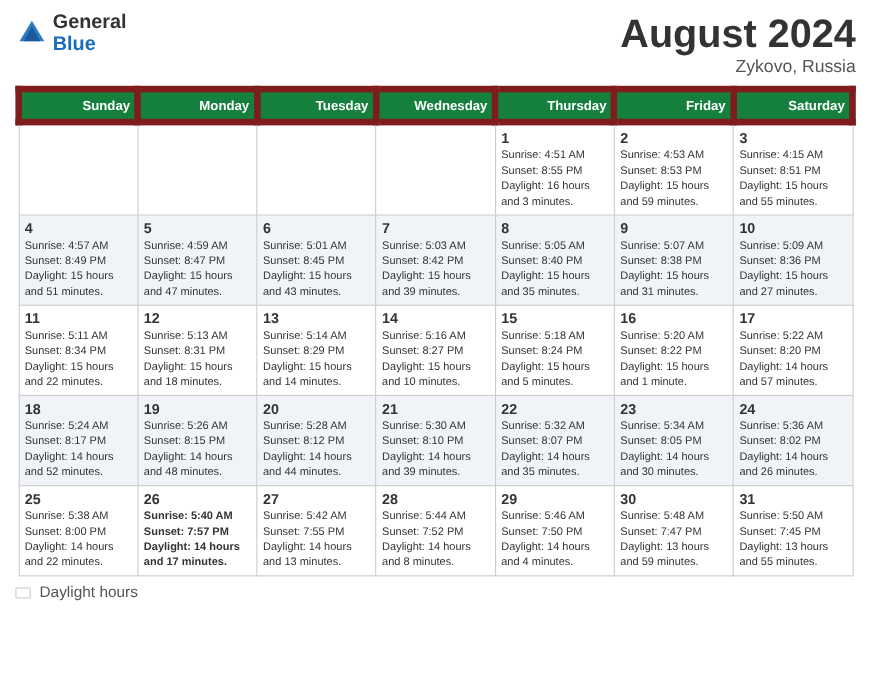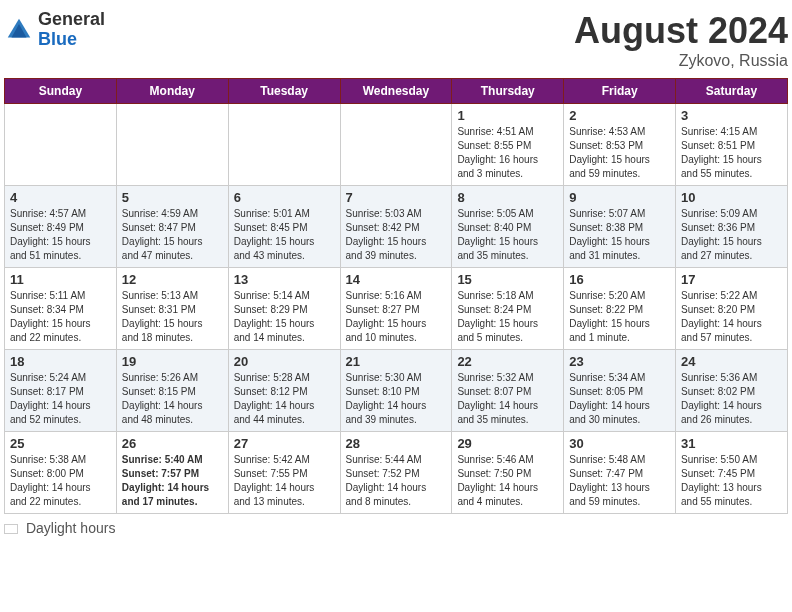--- a/index.html
+++ b/index.html
@@ -6,21 +6,21 @@
     body {
       width: 792px;
       height: 612px;
       font-family: Arial, sans-serif;
       background: #fff;
       overflow: hidden;
     }
     .page {
       width: 792px;
       height: 444px;
-      padding: 10px 4px;
+      padding: 10px 14px;
     }
     .header {
       display: flex;
       justify-content: space-between;
       align-items: flex-start;
       margin-bottom: 8px;
     }
     .logo {
       display: flex;
       align-items: center;
@@ -56,27 +56,27 @@
     .location {
       font-size: 16px;
       color: #555;
     }
     .calendar {
       width: 100%;
       border-collapse: collapse;
       font-size: 11px;
     }
     .calendar th {
-      background-color: #701a75;
+      background-color: #15803d;
       color: #fff;
       padding: 5px 4px;
-      text-align: center;
+      text-align: right;
       font-size: 12px;
       font-weight: bold;
-      border: 1px solid #7f1d1d;
+      border: 6px solid #7f1d1d;
     }
     .calendar td {
       border: 1px solid #ccc;
       vertical-align: top;
       padding: 4px 5px;
       width: calc(100% / 7);
       height: 82px;
       background: #fff;
     }
     .calendar tr:nth-child(even) td {

